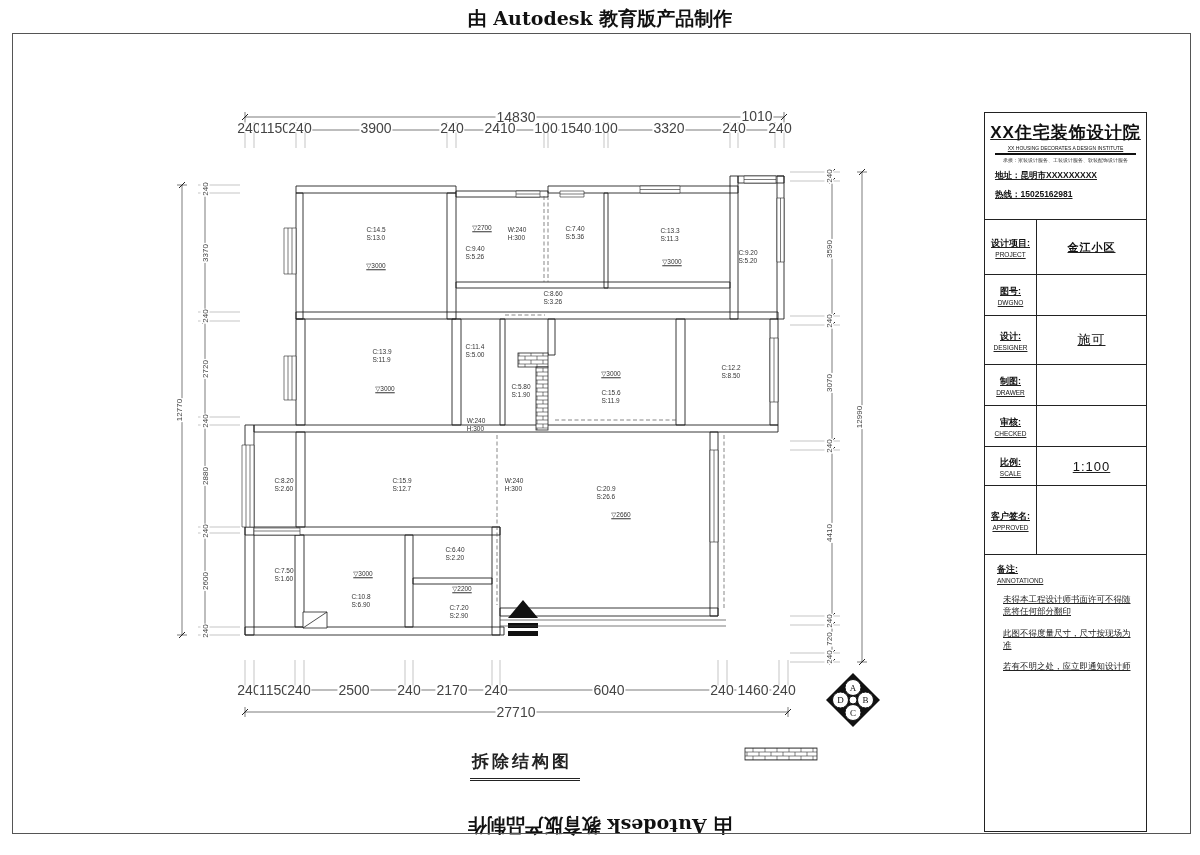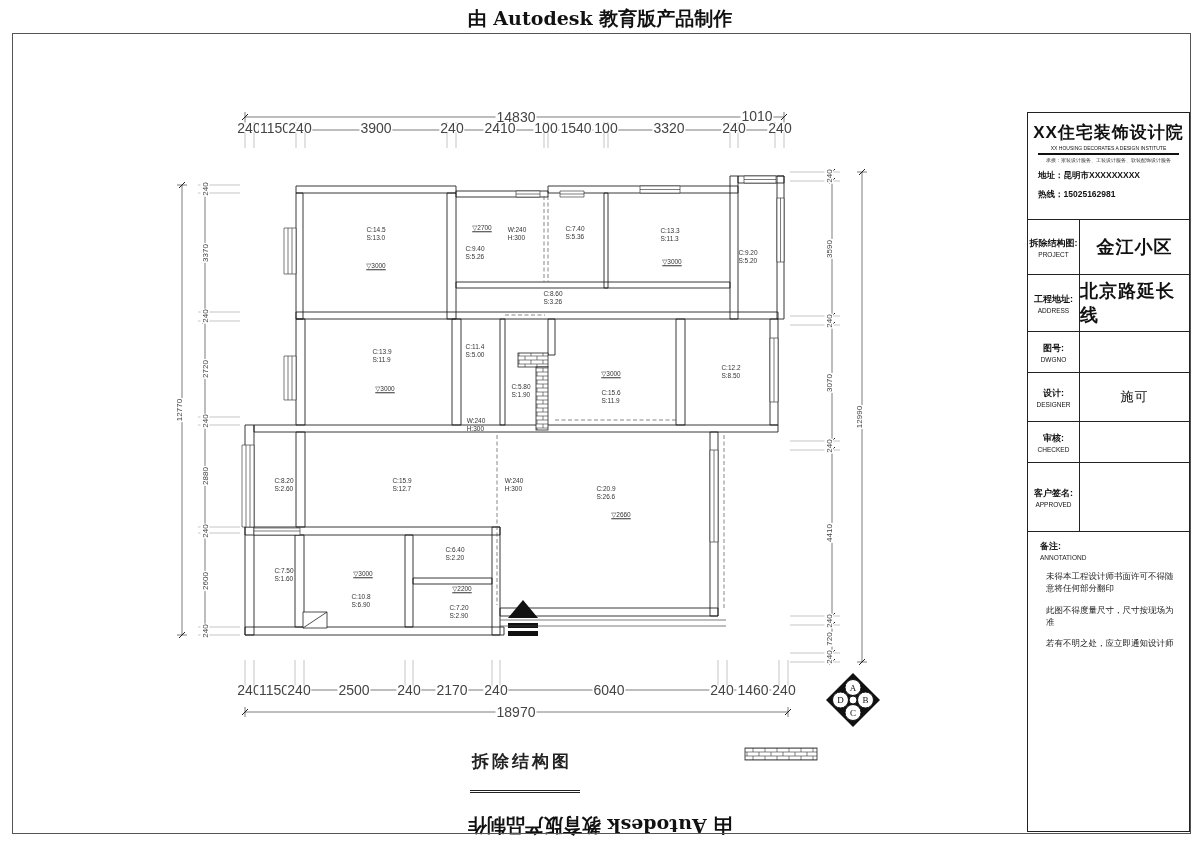--- a/index.html
+++ b/index.html
@@ -5,51 +5,51 @@
   html,body{margin:0;padding:0;background:#fff;}
   .sheet{position:relative;width:1200px;height:855px;background:#fff;overflow:hidden;
          font-family:"Liberation Sans",sans-serif;color:#222;}
   .border-frame{position:absolute;left:12px;top:33px;width:1177px;height:799px;
                 border:1px solid #555;}
   .banner{position:absolute;left:50%;transform:translateX(-50%);white-space:nowrap;
           font-family:"DejaVu Serif",serif;font-weight:bold;font-size:19px;color:#111;}
   .banner.top{top:6px;}
   .banner.bottom{top:812px;transform:translateX(-50%) rotate(180deg);}
   
-  .titleblock{position:absolute;left:1027px;top:112px;width:163px;height:720px;
-              border:1px solid #222;box-sizing:border-box;display:flex;flex-direction:column;}
+  .titleblock{position:absolute;left:984px;top:112px;width:163px;height:720px;
+              border:1px solid #222;box-sizing:border-box;display:flex;flex-direction:column;text-decoration:underline;}
   .tb-header{height:106px;box-sizing:border-box;padding-top:8px;}
   .tb-name{text-align:center;font-size:17px;font-weight:bold;color:#111;letter-spacing:1px;}
   .tb-en{margin:1px 10px 0 10px;text-align:center;font-size:5px;color:#111;
          border-bottom:2px solid #111;padding-bottom:2px;}
   .tb-tag{margin:2px 6px 0 6px;text-align:center;font-size:5px;color:#333;white-space:nowrap;overflow:hidden;}
   .tb-addr{margin:7px 0 0 10px;font-size:8.5px;font-weight:bold;color:#111;}
   .tb-row{display:flex;border-top:1px solid #222;box-sizing:border-box;}
   .tb-label{width:52px;border-right:1px solid #222;box-sizing:border-box;
             display:flex;flex-direction:column;align-items:center;justify-content:center;}
   .tb-label .cn{font-size:9px;font-weight:bold;color:#111;}
   .tb-label .en{font-size:6.5px;color:#111;margin-top:1px;}
   .tb-value{flex:1;display:flex;align-items:center;justify-content:center;
             font-size:13px;color:#111;letter-spacing:1px;}
-  .tb-value.big{font-size:18px;font-weight:bold;}
+  .tb-value.big{font-size:11px;font-weight:bold;}
   .tb-anno{flex:1;border-top:1px solid #222;box-sizing:border-box;padding:8px 8px 0 12px;}
   .tb-anno .cn{font-size:9px;font-weight:bold;}
   .tb-anno .en{font-size:6.5px;margin-top:1px;}
   .tb-anno p{margin:9px 0 0 6px;font-size:8.5px;line-height:1.45;color:#222;}
   
   .dim{position:absolute;transform:translate(-50%,-50%);font-size:14px;line-height:9px;
        color:#444;background:#fff;padding:0 1px;white-space:nowrap;}
   .dimv{position:absolute;transform:translate(-50%,-50%) rotate(-90deg);font-size:8px;
         line-height:9px;color:#444;background:#fff;padding:0 1px;white-space:nowrap;}
   .room{position:absolute;transform:translate(-50%,-50%);font-size:6.5px;line-height:7.5px;
         color:#333;white-space:nowrap;}
   .lvl{position:absolute;transform:translate(-50%,-50%);font-size:6.5px;line-height:7.5px;
        color:#333;text-decoration:underline;white-space:nowrap;}
   .caption{position:absolute;left:470px;top:750px;font-size:17px;font-weight:bold;
-           letter-spacing:3px;color:#222;border-bottom:3px double #222;padding:0 8px 17px 2px;}
+           letter-spacing:3px;color:#222;border-bottom:3px double #222;padding:0 8px 5px 2px;}
   svg text.ct{font-family:"Liberation Serif",serif;font-size:9px;fill:#111;
               text-anchor:middle;}
 </style>
 </head>
 <body>
 
 <div class="sheet">
 
   <div class="banner top">由 Autodesk 教育版产品制作</div>
   <div class="banner bottom">由 Autodesk 教育版产品制作</div>
@@ -165,21 +165,21 @@
   <div class="dim" style="left:274px;top:690px">1150</div>
   <div class="dim" style="left:299px;top:690px">240</div>
   <div class="dim" style="left:354px;top:690px">2500</div>
   <div class="dim" style="left:409px;top:690px">240</div>
   <div class="dim" style="left:452px;top:690px">2170</div>
   <div class="dim" style="left:496px;top:690px">240</div>
   <div class="dim" style="left:609px;top:690px">6040</div>
   <div class="dim" style="left:722px;top:690px">240</div>
   <div class="dim" style="left:753px;top:690px">1460</div>
   <div class="dim" style="left:784px;top:690px">240</div>
-  <div class="dim" style="left:516px;top:712px">18970</div>
+  <div class="dim" style="left:516px;top:712px">27710</div>
 
   <div class="dimv" style="left:179px;top:410px">12770</div>
   <div class="dimv" style="left:205px;top:189px">240</div>
   <div class="dimv" style="left:205px;top:253px">3370</div>
   <div class="dimv" style="left:205px;top:316px">240</div>
   <div class="dimv" style="left:205px;top:369px">2720</div>
   <div class="dimv" style="left:205px;top:421px">240</div>
   <div class="dimv" style="left:205px;top:476px">2880</div>
   <div class="dimv" style="left:205px;top:531px">240</div>
   <div class="dimv" style="left:205px;top:581px">2600</div>
@@ -297,51 +297,58 @@
     <div class="tb-header">
       <div class="tb-name">XX住宅装饰设计院</div>
       <div class="tb-en">XX HOUSING DECORATES A DESIGN INSTITUTE</div>
       <div class="tb-tag">承接：家装设计服务、工装设计服务、软装配饰设计服务</div>
       <div class="tb-addr">地址：昆明市XXXXXXXXX</div>
       <div class="tb-addr">热线：15025162981</div>
     </div>
 
     <div class="tb-row" style="height:55px">
       <div class="tb-label">
-          <div class="cn">拆除结构图:</div>
+          <div class="cn">设计项目:</div>
           <div class="en">PROJECT</div>
         </div>
       <div class="tb-value big">金江小区</div>
-    </div>
-    <div class="tb-row" style="height:57px">
-      <div class="tb-label">
-          <div class="cn">工程地址:</div>
-          <div class="en">ADDRESS</div>
-        </div>
-      <div class="tb-value big">北京路延长线</div>
     </div>
     <div class="tb-row" style="height:41px">
       <div class="tb-label">
           <div class="cn">图号:</div>
           <div class="en">DWGNO</div>
         </div>
     </div>
     <div class="tb-row" style="height:49px">
       <div class="tb-label">
           <div class="cn">设计:</div>
           <div class="en">DESIGNER</div>
         </div>
       <div class="tb-value">施可</div>
     </div>
     <div class="tb-row" style="height:41px">
       <div class="tb-label">
+          <div class="cn">制图:</div>
+          <div class="en">DRAWER</div>
+        </div>
+      <div class="tb-value"></div>
+    </div>
+    <div class="tb-row" style="height:41px">
+      <div class="tb-label">
           <div class="cn">审核:</div>
           <div class="en">CHECKED</div>
         </div>
       <div class="tb-value"></div>
+    </div>
+    <div class="tb-row" style="height:39px">
+      <div class="tb-label">
+          <div class="cn">比例:</div>
+          <div class="en">SCALE</div>
+        </div>
+      <div class="tb-value">1:100</div>
     </div>
     <div class="tb-row" style="height:69px">
       <div class="tb-label">
           <div class="cn">客户签名:</div>
           <div class="en">APPROVED</div>
         </div>
       <div class="tb-value"></div>
     </div>
 
     <div class="tb-anno">

